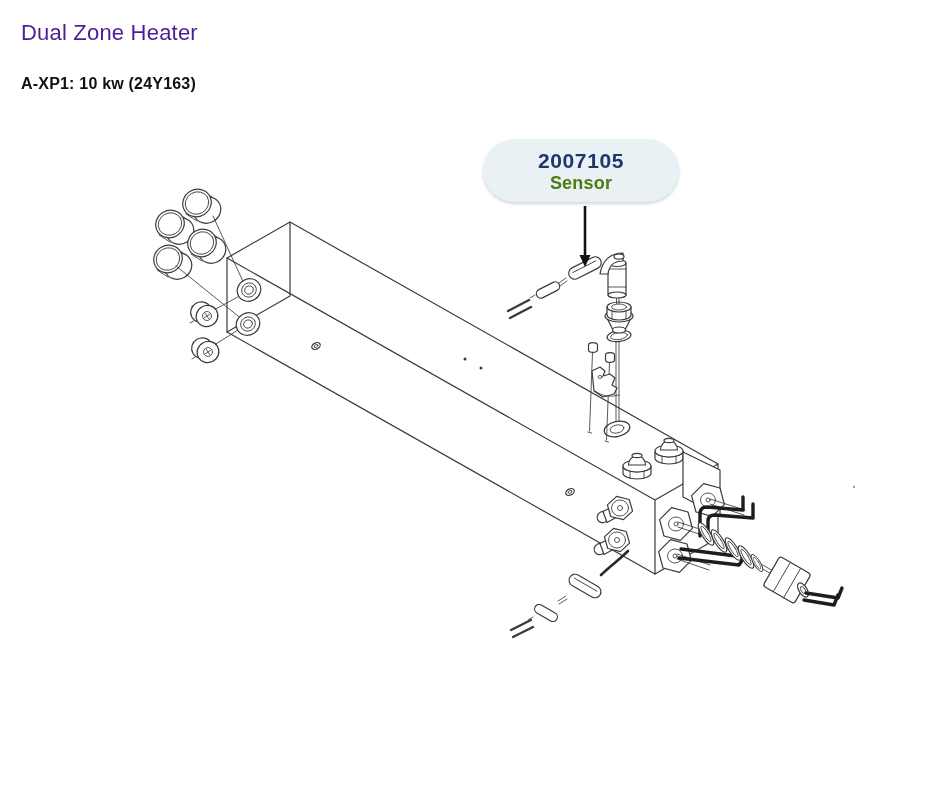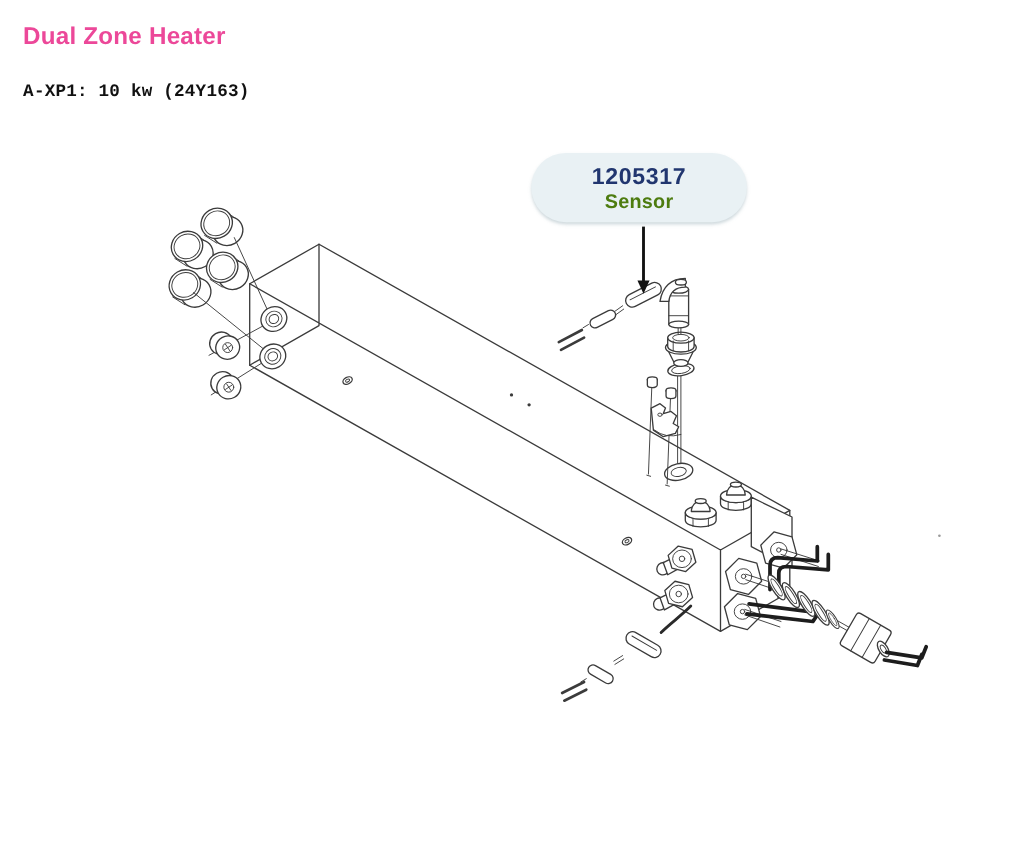--- a/index.html
+++ b/index.html
@@ -1,21 +1,21 @@
 <!DOCTYPE html>
 <html><head>
 <meta charset="utf-8">
 <style>
   html,body{margin:0;padding:0;background:#fff;}
   .stage{position:relative;width:940px;height:788px;background:#fff;overflow:hidden;
          font-family:"Liberation Sans", sans-serif;}
-  .title{position:absolute;left:21px;top:20px;margin:0;font-size:22px;font-weight:700;
-         color:#ec4899;letter-spacing:.2px;}
+  .title{position:absolute;left:21px;top:20px;margin:0;font-size:22px;font-weight:400;
+         color:#4c1d95;letter-spacing:.2px;}
   .specs{position:absolute;left:21px;top:74px;font-size:16px;font-weight:700;color:#111;
-         line-height:19.5px;letter-spacing:.2px;font-family:Liberation Mono, monospace;}
+         line-height:19.5px;letter-spacing:.2px;}
   .diagram-svg{position:absolute;left:0;top:0;}
   .callout{position:absolute;left:483px;top:139px;width:196px;height:63px;border-radius:32px;
            background:#e9f1f4;display:flex;flex-direction:column;align-items:center;
            justify-content:center;box-shadow:0 2px 3px rgba(120,150,160,.35);cursor:pointer;}
   .callout .pn{font-size:21px;font-weight:700;color:#21366f;letter-spacing:.6px;line-height:24px;}
   .callout .pname{font-size:18px;font-weight:700;color:#4d7c0f;letter-spacing:.2px;line-height:20px;}
   
   .ln{fill:none;stroke:#3b3b3b;stroke-width:1.2;stroke-linecap:round;stroke-linejoin:round;}
   .lnw{fill:#ffffff;stroke:#3b3b3b;stroke-width:1.2;stroke-linecap:round;stroke-linejoin:round;}
   .thin{stroke-width:.85;}
@@ -236,17 +236,17 @@
       <path class="prong" d="M533,627 L513,637"></path>
     </g>
 
     <g>
       <line x1="585" y1="206" x2="585" y2="256" class="arrowln"></line>
       <polygon points="585,267 579.5,255 590.5,255" fill="#111"></polygon>
     </g>
   </svg>
 
   <div class="callout">
-    <div class="pn">1205317</div>
+    <div class="pn">2007105</div>
     <div class="pname">Sensor</div>
   </div>
 
 </div>
 
 </body></html>

